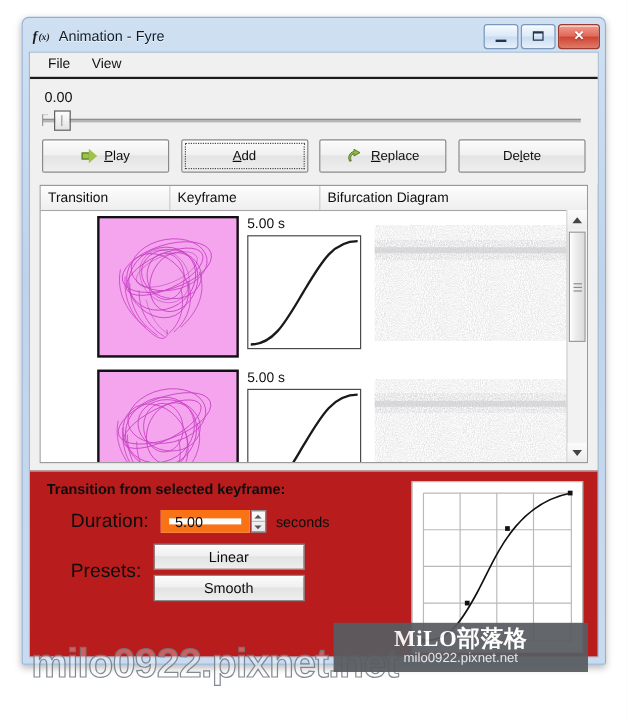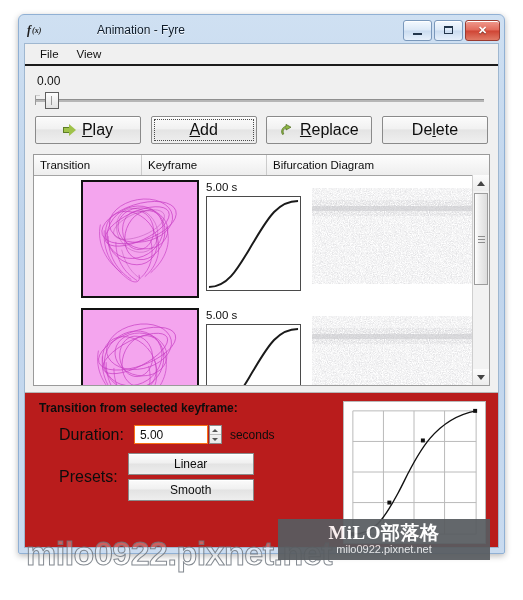--- a/index.html
+++ b/index.html
@@ -28,21 +28,21 @@
   }
   #app-icon{
     width:16px;height:16px;margin-right:6px;flex:none;
     display:flex;align-items:center;justify-content:center;
     font-family:"Liberation Serif",serif;font-style:italic;
     font-size:12px;color:#1b1b1b;font-weight:bold;
   }
   #title-text{
     font-size:12px;color:#0d1b2a;flex:1;
     text-shadow:0 1px 0 rgba(255,255,255,.85);
-    white-space:nowrap;overflow:hidden;margin-left:48px;
+    white-space:nowrap;overflow:hidden;
   }
   .wbtn{
     width:27px;height:19px;margin-left:2px;flex:none;
     border:1px solid #7a98bb;border-radius:3px;
     background:linear-gradient(180deg,#f4f9ff 0%,#dcE9f7 48%,#cadcf0 52%,#e6f0fb 100%);
     display:flex;align-items:center;justify-content:center;
     box-shadow:inset 0 1px 0 #ffffff;
   }
   .wbtn.close{
     width:33px;
@@ -99,21 +99,21 @@
   
   #buttonrow{
     display:flex;gap:0;justify-content:space-between;
     padding:9px 2px 10px 2px;
   }
   .tbtn{
     width:104px;height:26px;
     border:1px solid #8a8a8a;border-radius:2px;
     background:linear-gradient(180deg,#fbfbfb 0%,#f1f1f1 45%,#e4e4e4 50%,#efefef 100%);
     display:flex;align-items:center;justify-content:center;gap:6px;
-    font-size:16px;color:#0d0d0d;cursor:default;
+    font-size:11px;color:#0d0d0d;cursor:default;
     box-shadow:inset 0 1px 0 #ffffff;
     position:relative;
   }
   .tbtn.focused:before{
     content:"";position:absolute;left:2px;top:2px;right:2px;bottom:2px;
     border:1px dotted #4a4a4a;
   }
   .tbtn .lbl u{text-decoration:underline;}
   .icon-play{
     width:13px;height:12px;flex:none;position:relative;
@@ -198,21 +198,21 @@
     border-top:1px solid #b6b6b6;background:#b91c1c;text-decoration:underline;
   }
   #panel-title{
     position:absolute;left:14px;top:8px;
     font-size:12px;font-weight:bold;color:#0d0d0d;
   }
   #dur-row{position:absolute;left:34px;top:32px;display:flex;align-items:center;}
   .flabel{font-size:16px;color:#0d0d0d;}
   #dur-field{
     margin-left:10px;width:74px;height:19px;background:#ffffff;
-    border:1px solid #f97316;display:flex;align-items:center;
+    border:7px solid #f97316;display:flex;align-items:center;
     box-sizing:border-box;
   }
   #dur-value{font-size:12px;color:#0d0d0d;padding-left:5px;}
   #dur-spin{
     width:13px;height:19px;margin-left:1px;display:flex;flex-direction:column;
     border:1px solid #8c8c8c;box-sizing:border-box;
     background:linear-gradient(180deg,#fafafa,#e8e8e8);
   }
   #dur-spin div{
     flex:1;display:flex;align-items:center;justify-content:center;

